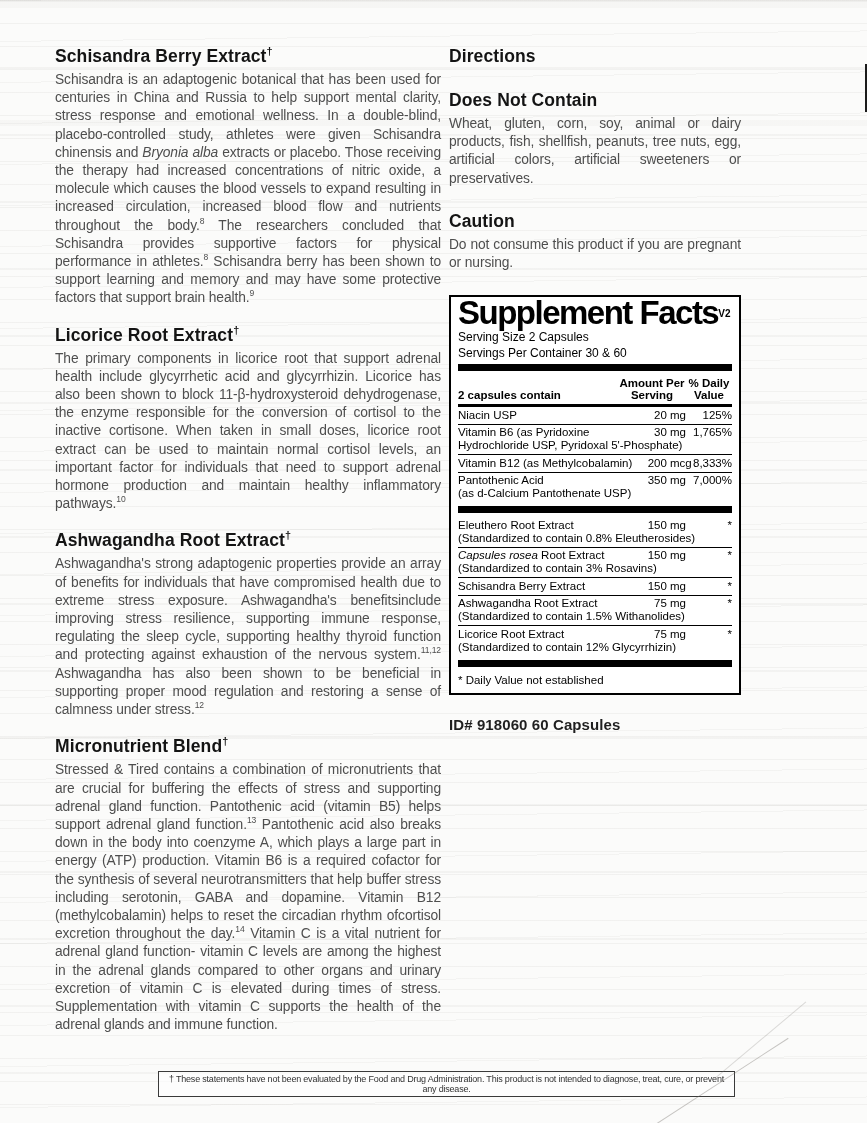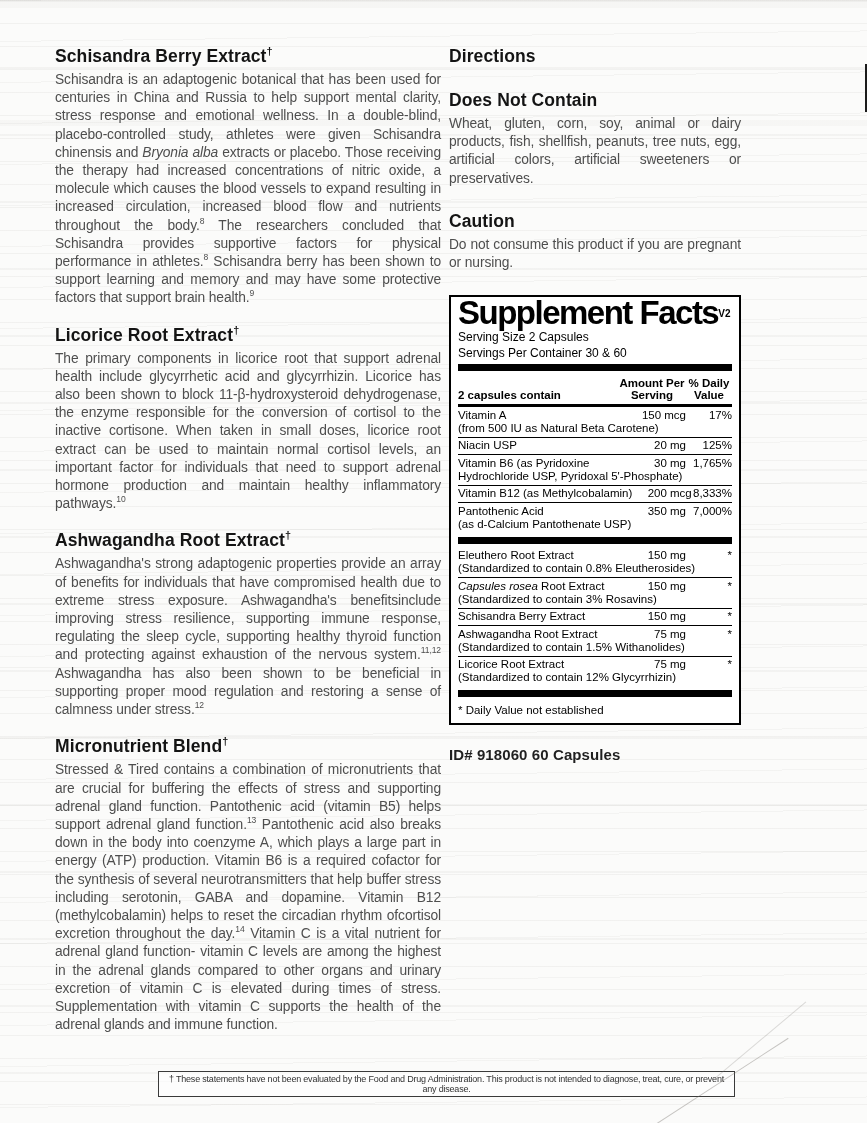--- a/index.html
+++ b/index.html
@@ -101,28 +101,20 @@
       <div class="sf-head">
         <div class="sfh-contain">2 capsules contain</div>
         <div class="sfh-amt">Amount Per Serving</div>
         <div class="sfh-dv">% Daily Value</div>
       </div>
       <div class="sf-bar-mid"></div>
 
       <div class="sf-rows">
         <div class="sf-row">
           <div class="sf-line1">
-              <div class="sf-n"><span>Vitamin A</span></div>
-              <div class="sf-amt">150 mcg</div>
-              <div class="sf-dv">17%</div>
-            </div>
-          <div class="sf-sub">(from 500 IU as Natural Beta Carotene)</div>
-        </div>
-        <div class="sf-row">
-          <div class="sf-line1">
               <div class="sf-n"><span>Niacin USP</span></div>
               <div class="sf-amt">20 mg</div>
               <div class="sf-dv">125%</div>
             </div>
           <div class="sf-sub"></div>
         </div>
         <div class="sf-row">
           <div class="sf-line1">
               <div class="sf-n"><span>Vitamin B6 (as Pyridoxine</span></div>
               <div class="sf-amt">30 mg</div>

